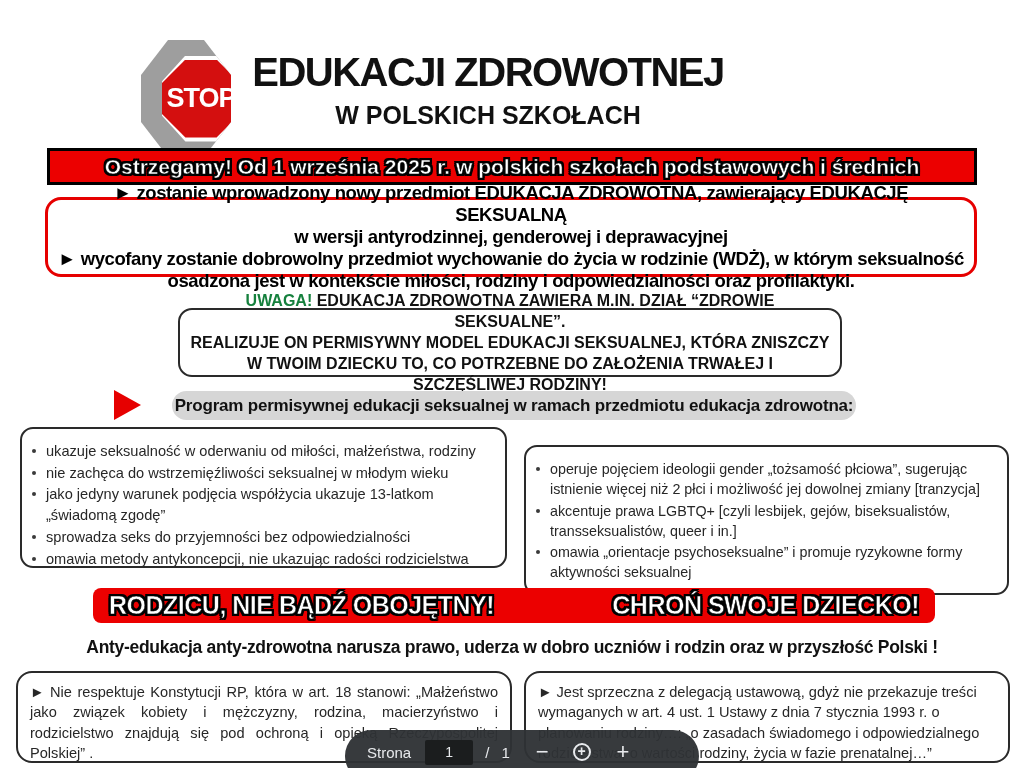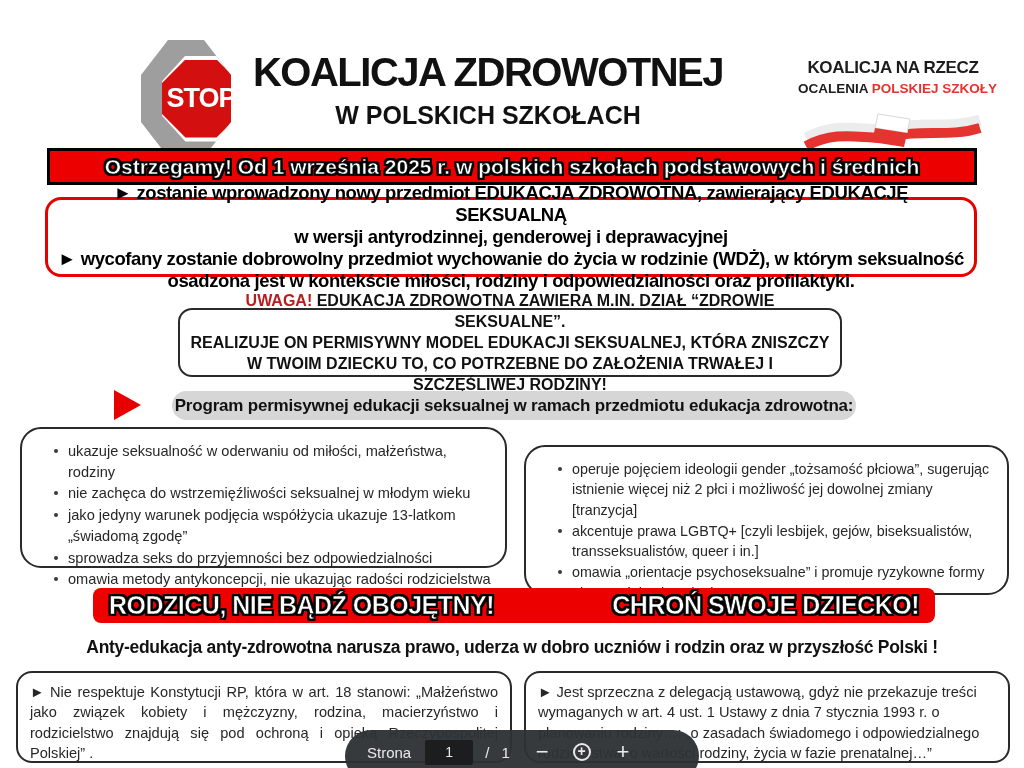--- a/index.html
+++ b/index.html
@@ -42,31 +42,31 @@
   .intro-box { position:absolute; left:45px; top:197px; width:932px; height:80px;
     border:3px solid #e60000; border-radius:16px; padding:5px 8px;
     display:flex; flex-direction:column; justify-content:center;
     font-weight:700; font-size:18.5px; line-height:22px; color:#000;
     text-align:center; letter-spacing:-0.4px; }
 
   .uwaga-box { position:absolute; left:178px; top:308px; width:664px; height:69px;
     border:2px solid #2a2a2a; border-radius:14px; padding:6px 10px;
     display:flex; flex-direction:column; justify-content:center;
     text-align:center; font-weight:700; font-size:16px; line-height:21px; color:#111; }
-  .uwaga-box .red { color:#b91c1c; }
+  .uwaga-box .red { color:#15803d; }
 
   .red-arrow { position:absolute; left:114px; top:390px; width:0; height:0;
     border-left:27px solid #e60000; border-top:15px solid transparent; border-bottom:15px solid transparent; }
   .program-pill { position:absolute; left:172px; top:391px; width:684px; height:29px;
     background:#d6d6d6; border-radius:15px; display:flex; align-items:center; justify-content:center;
     font-weight:700; font-size:17px; color:#111; letter-spacing:-0.2px; white-space:nowrap; }
 
   
-  .list-box { position:absolute; border:2px solid #2a2a2a; border-radius:21px;
-    padding:12px 12px 10px 26px; color:#272727; font-size:14.6px; line-height:1.42; background:#fff; }
+  .list-box { position:absolute; border:2px solid #2a2a2a; border-radius:13px;
+    padding:12px 12px 10px 4px; color:#272727; font-size:14.6px; line-height:1.42; background:#fff; }
   .list-box.left { left:20px; top:427px; width:487px; height:141px; }
   .list-box.right { left:524px; top:445px; width:485px; height:150px; font-size:14.3px; }
   .li { display:flex; margin-bottom:1px; }
   .li .dot { flex:0 0 auto; width:4px; height:4px; border-radius:50%; background:#3a3a3a;
     margin:8px 10px 0 6px; }
 
   .appeal-banner { position:absolute; left:93px; top:588px; width:842px; height:35px;
     background:#ec0000; border-radius:8px; display:flex; align-items:center;
     justify-content:space-between; padding:0 16px;
     color:#fff; font-size:25px; font-weight:800; white-space:nowrap; letter-spacing:-0.5px; }
@@ -104,36 +104,24 @@
 
   <div class="stop-sign">
     <div class="inner-white">
         <div class="inner-red">
       <span class="stop-text">STOP</span>
     </div>
       </div>
   </div>
 
   <div class="title-block">
-    <h1>KOALICJA ZDROWOTNEJ</h1>
+    <h1>EDUKACJI ZDROWOTNEJ</h1>
     <h2>W POLSKICH SZKOŁACH</h2>
   </div>
 
-  <div class="logo-block">
-    <div class="logo-line1">KOALICJA NA RZECZ</div>
-    <div class="logo-line2"><span class="black">OCALENIA</span><span class="red"> POLSKIEJ SZKOŁY</span></div>
-    <svg class="flag-ribbon" width="178" height="52" viewBox="0 0 178 52">
-      <path d="M2 38 C 40 18, 68 36, 92 27" fill="none" stroke="#ececec" stroke-width="11"></path>
-      <path d="M2 46 C 40 26, 68 44, 92 35" fill="none" stroke="#e53430" stroke-width="10"></path>
-      <path d="M88 30 C 112 20, 144 30, 176 20" fill="none" stroke="#ececec" stroke-width="11"></path>
-      <path d="M88 38 C 112 28, 144 38, 176 28" fill="none" stroke="#e53430" stroke-width="10"></path>
-      <polygon points="74,14 106,19 103,33 71,28" fill="#ffffff" stroke="#d8d8d8" stroke-width="1"></polygon>
-      <polygon points="71,28 103,33 100,47 68,42" fill="#e53430"></polygon>
-    </svg>
-  </div>
 
   <div class="warning-banner">
     <span class="outline-text">Ostrzegamy! Od 1 września 2025 r. w polskich szkołach podstawowych i średnich</span>
   </div>
 
   <div class="intro-box">
     <div>►  zostanie wprowadzony nowy przedmiot EDUKACJA ZDROWOTNA, zawierający EDUKACJĘ SEKSUALNĄ</div>
     <div>w wersji antyrodzinnej, genderowej i deprawacyjnej</div>
     <div>►  wycofany zostanie dobrowolny przedmiot wychowanie do życia w rodzinie (WDŻ), w którym seksualność</div>
     <div>osadzona jest w kontekście miłości, rodziny i  odpowiedzialności oraz profilaktyki.</div>

